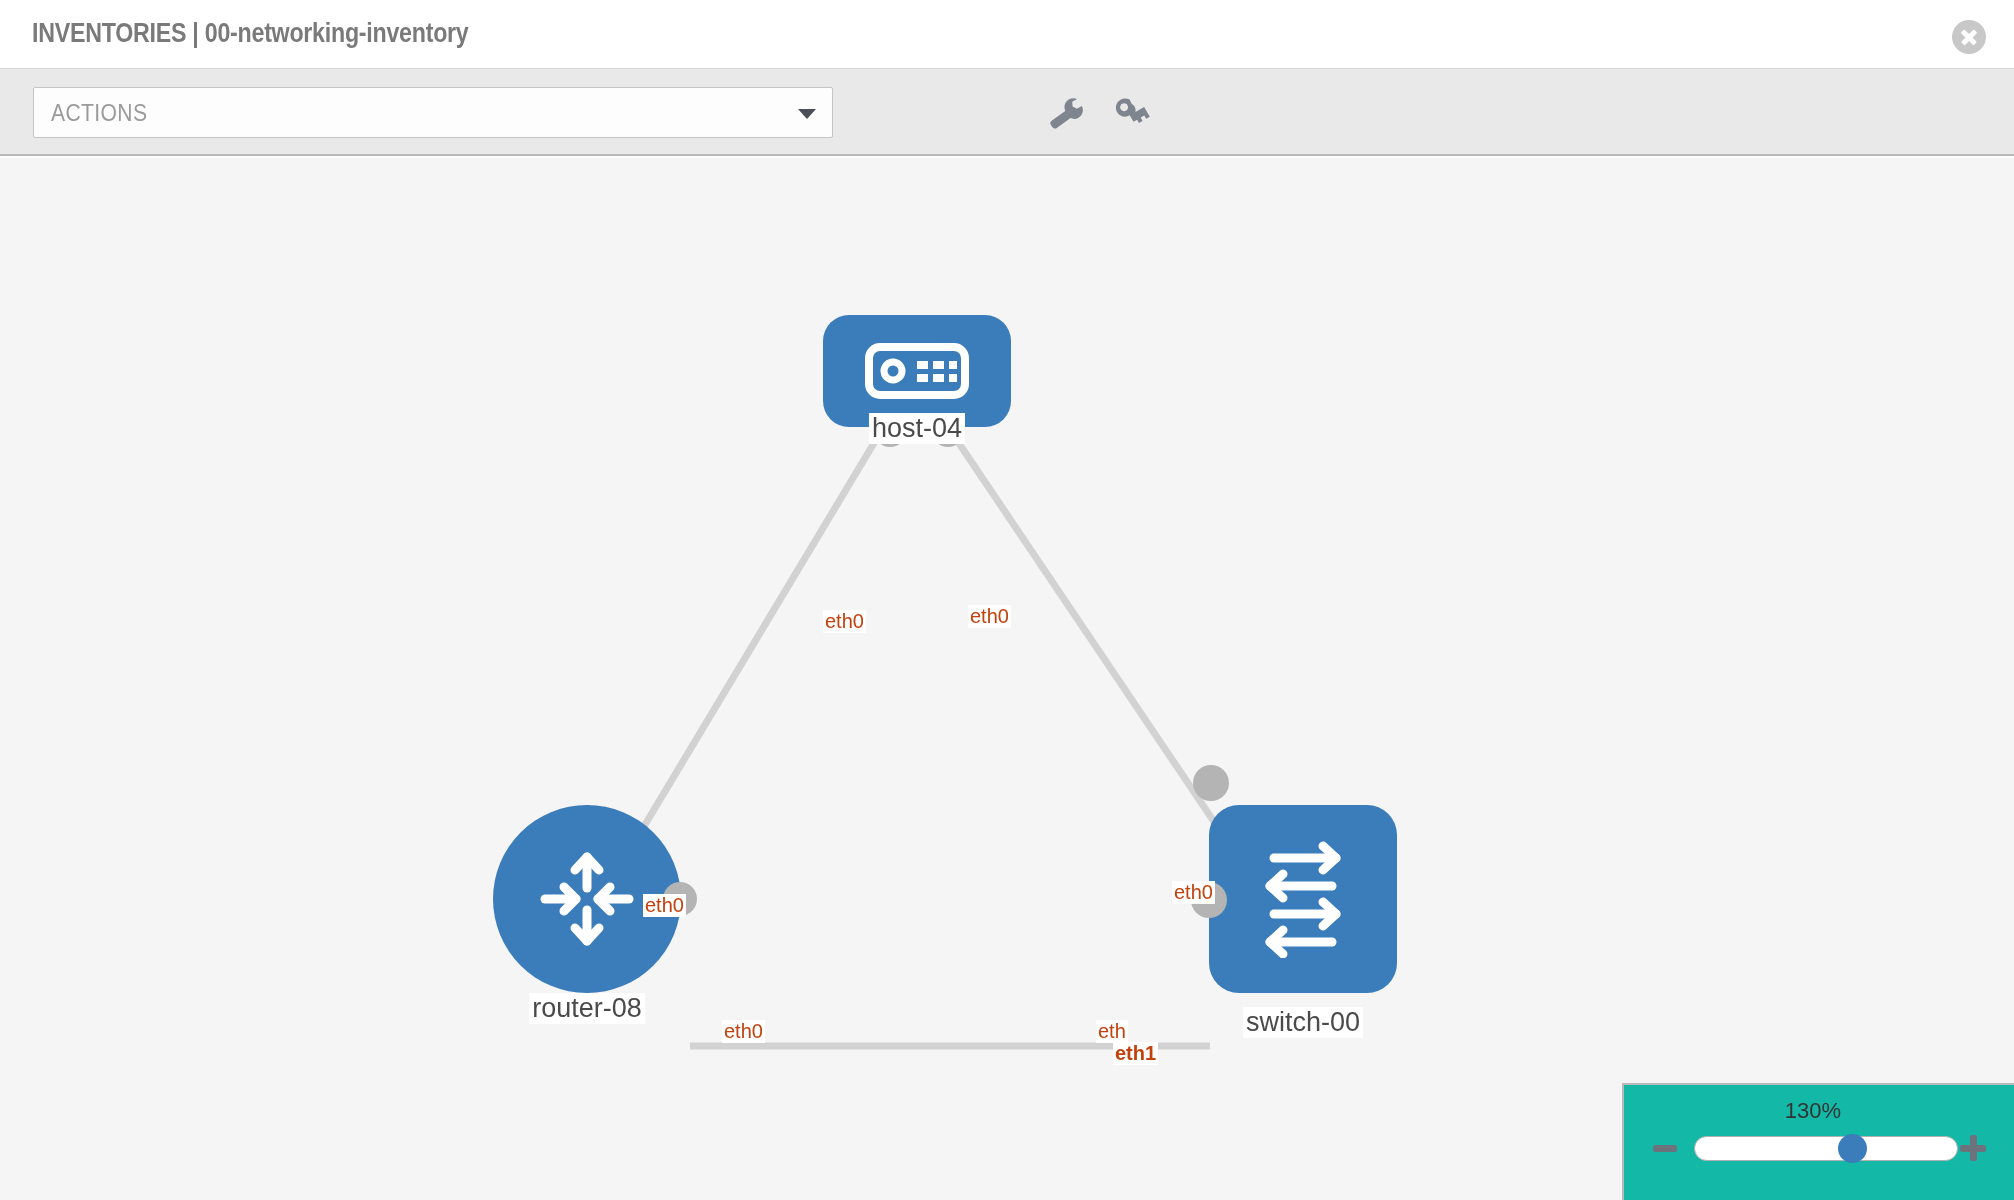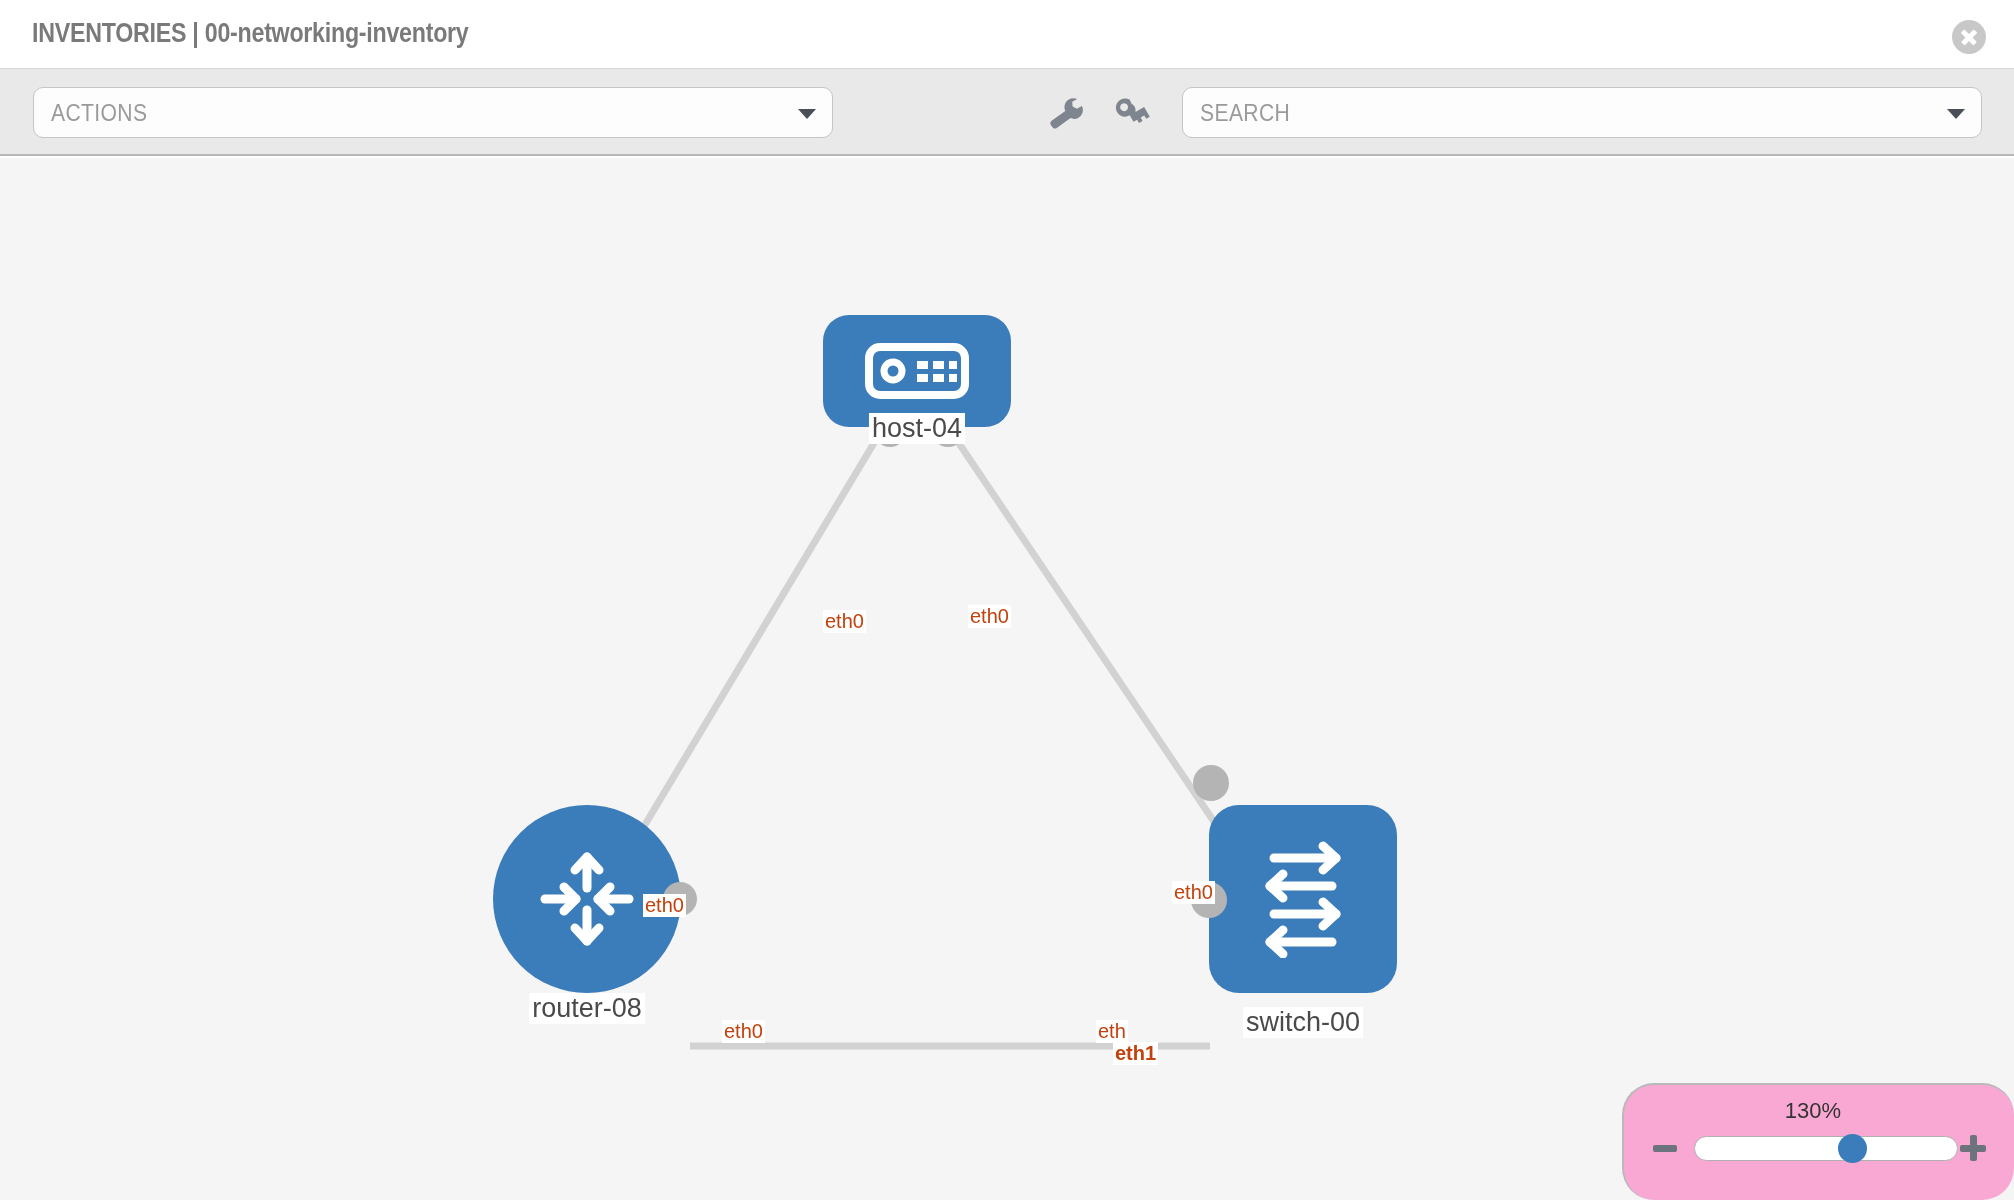--- a/index.html
+++ b/index.html
@@ -76,21 +76,21 @@
     width: 2014px;
     height: 87px;
     background: #e9e9e9;
     border-bottom: 2px solid #b9b9b9;
   }
 
   .select-box {
     position: absolute;
     background: #fdfdfd;
     border: 1px solid #c5c5c5;
-    border-radius: 10px;
+    border-radius: 2px;
     height: 51px;
   }
   .select-box .sel-text {
     position: absolute;
     left: 17px;
     top: 0;
     line-height: 49px;
     font-family: "Liberation Sans Narrow", "Liberation Sans", sans-serif;
     font-size: 24px;
     color: #9a9a9a;
@@ -181,24 +181,23 @@
     white-space: nowrap;
   }
 
   
   .zoom-panel {
     position: absolute;
     left: 1622px;
     top: 1083px;
     width: 392px;
     height: 117px;
-    background: #f9a8d4;
+    background: #14b8a6;
     border-left: 2px solid #b9b9b9;
     border-top: 2px solid #b9b9b9;
-    border-radius: 32px;
   }
   .zoom-value {
     position: absolute;
     left: 0; right: 0;
     top: 13px;
     text-align: center;
     font-size: 22px;
     color: #333333;
     padding-right: 12px;
   }
@@ -275,24 +274,20 @@
         <path fill="#7e858f" d="M31.2 3.1c-4.3-2.1-9.6-0.4-11.8 3.9-1.3 2.6-1.2 5.5-0.1 7.9L5.6 24.8c-1.4 1-1.7 2.9-0.7 4.3l1.6 2.2c1 1.4 2.9 1.7 4.3 0.7l13.7-9.9c2.4 1.1 5.3 1.1 7.7-0.2 4.3-2.2 5.9-7.5 3.7-11.8l-5 2.6-4.3-2.2-0.4-4.8 5-2.6z"></path>
       </svg>
     </div>
 
     <div class="tool-icon" id="key-icon">
       <svg viewBox="0 0 40 36">
         <path fill="#7e858f" d="M15.6 3.6c-4.4-2.5-10-1-12.5 3.4s-1 10 3.4 12.5c3 1.7 6.5 1.5 9.2-0.2l3.8 6.5 3.6-2.1 1.9 3.3 3.6-2.1-1.9-3.3 3.6-2.1 1.9 3.3 3.6-2.1-5.7-9.8-8.6 5c0.6-3.1-0.8-6.4-3.9-8.2zM8.1 14.6c-1.9-1.1-2.5-3.5-1.4-5.4 1.1-1.9 3.5-2.5 5.4-1.4 1.9 1.1 2.5 3.5 1.4 5.4-1.1 1.9-3.5 2.5-5.4 1.4z"></path>
       </svg>
     </div>
 
-    <div class="select-box" id="search-select">
-      <span class="sel-text">SEARCH</span>
-      <span class="caret"></span>
-    </div>
 
   </div>
 
   <div class="canvas">
 
     <svg class="links">
 
       <line x1="880" y1="275" x2="625" y2="700" stroke="#d2d2d2" stroke-width="7"></line>
 
       <line x1="952" y1="275" x2="1225" y2="680" stroke="#d2d2d2" stroke-width="7"></line>

